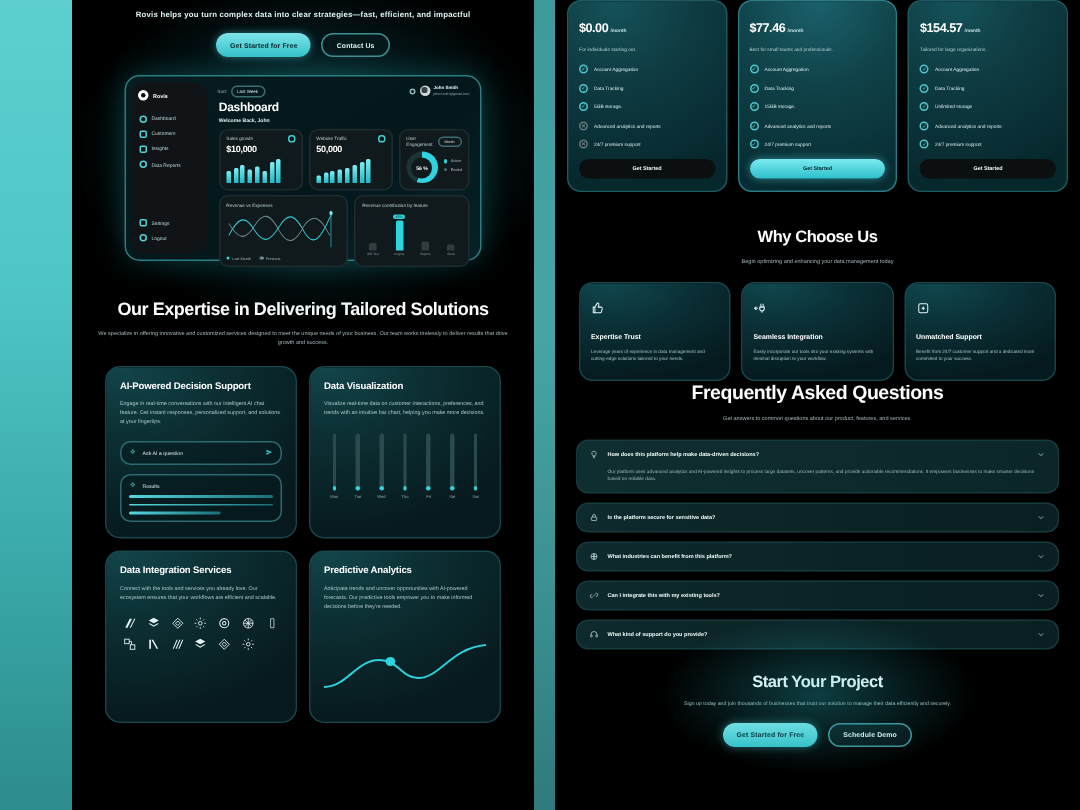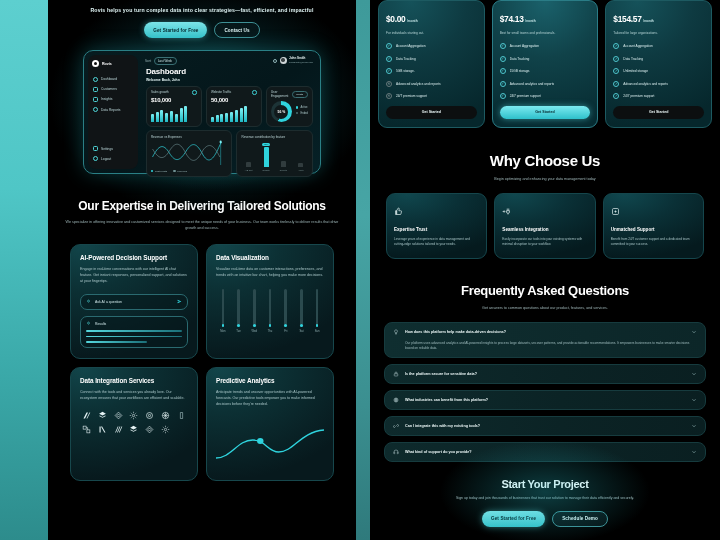--- a/index.html
+++ b/index.html
@@ -590,21 +590,21 @@
               <span class="p-chk off">
                 <span>✕</span>
               </span>
               <span class="p-txt">24/7 premium support</span>
             </div>
         </div>
         <button class="p-btn">Get Started</button>
       </div>
 
       <div class="price-card featured">
-        <div><span class="p-amt">$74.13</span><span class="p-per">/month</span></div>
+        <div><span class="p-amt">$77.46</span><span class="p-per">/month</span></div>
         <div class="p-desc">Best for small teams and professionals.</div>
         <div class="p-list">
           <div class="p-item">
               <span class="p-chk">
                 <span>✓</span>
               </span>
               <span class="p-txt">Account Aggregation</span>
             </div>
           <div class="p-item">
               <span class="p-chk">
@@ -667,21 +667,21 @@
                 <span>✓</span>
               </span>
               <span class="p-txt">24/7 premium support</span>
             </div>
         </div>
         <button class="p-btn">Get Started</button>
       </div>
     </div>
 
     <div class="sec" style="margin-top:24px">
-      <div class="sec-h1" style="font-size:15px">Why Choose Us</div>
+      <div class="sec-h1" style="font-size:11px">Why Choose Us</div>
       <div class="sec-p">Begin optimizing and enhancing your data management today</div>
     </div>
     <div class="why-grid">
       <div class="why-card">
         <span class="why-ico">
           <svg width="9" height="9" viewBox="0 0 24 24" fill="none" stroke="#e8f6f6" stroke-width="1.8">
               <path d="M7 10v10H4V10zM7 10l4-7a2 2 0 013 2l-1 5h5a2 2 0 012 2.4l-1.5 6A2 2 0 0116 20H7z"></path>
             </svg>
         </span>
         <h4>Expertise Trust</h4>
@@ -703,21 +703,21 @@
           <svg width="9" height="9" viewBox="0 0 24 24" fill="none" stroke="#e8f6f6" stroke-width="1.8">
               <rect x="4" y="4" width="16" height="16" rx="3"></rect>
               <path d="M9 12h6M12 9v6"></path>
             </svg>
         </span>
         <h4>Unmatched Support</h4>
         <p>Benefit from 24/7 customer support and a dedicated team committed to your success.</p>
       </div>
     </div>
 
-    <div class="sec" style="margin-top:24px">
+    <div class="sec" style="">
       <div class="sec-h1" style="font-size:13px">Frequently Asked Questions</div>
       <div class="sec-p">Get answers to common questions about our product, features, and services.</div>
     </div>
     <div class="faq-list">
       <div class="faq open">
         <div class="faq-head">
           <svg class="faq-ico" width="6" height="6" viewBox="0 0 24 24" fill="none" stroke="#cfe6e8" stroke-width="1.8">
               <path d="M9 18h6M10 21h4M12 3a6 6 0 00-3 11v2h6v-2a6 6 0 00-3-11z"></path>
             </svg>
           <span class="faq-q">How does this platform help make data-driven decisions?</span>

